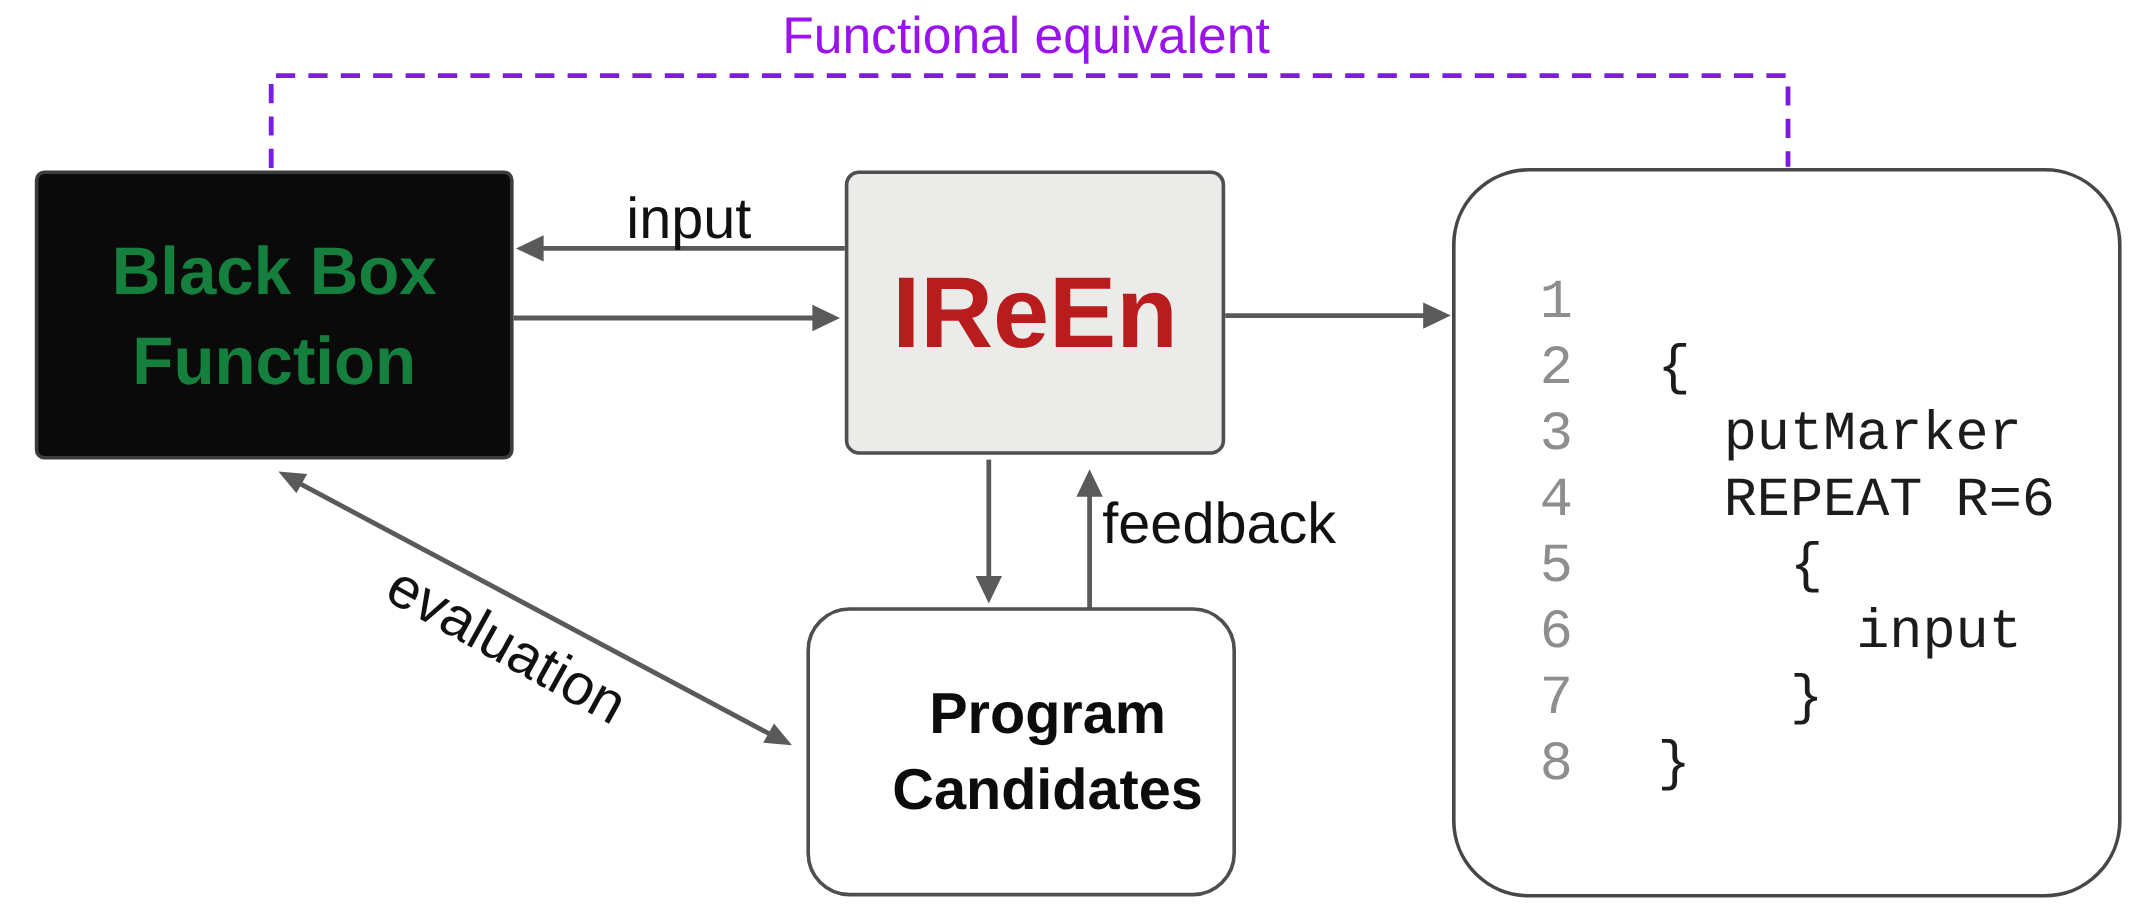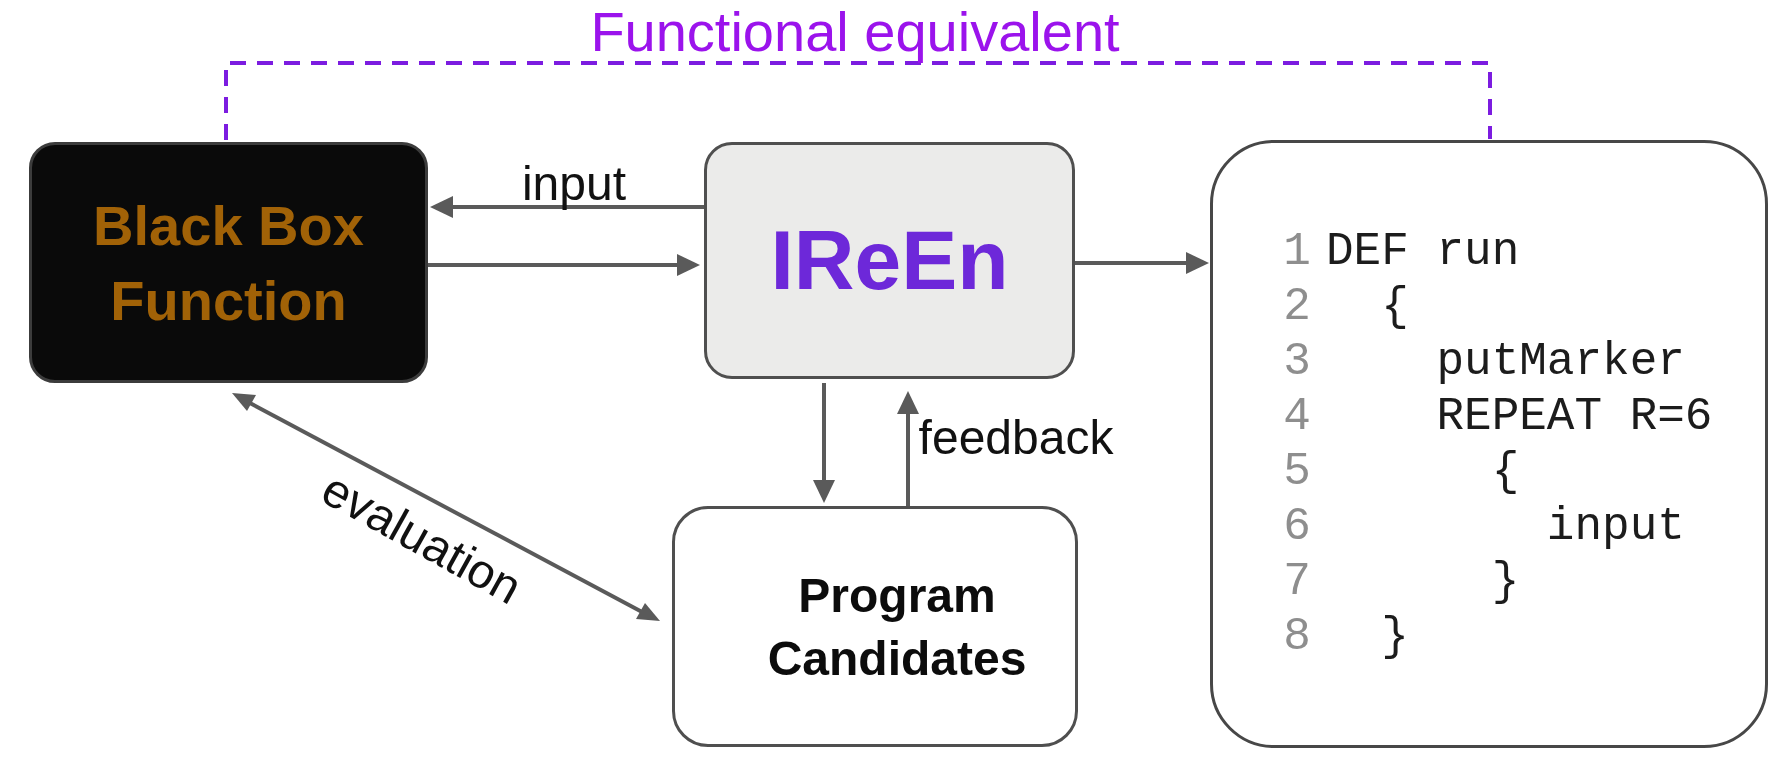--- a/index.html
+++ b/index.html
@@ -18,31 +18,31 @@
     font-family:"Liberation Sans",sans-serif;overflow:hidden;
   }
   #edges-svg{position:absolute;left:0;top:0;width:1778px;height:758px;}
 
   .node{
     position:absolute;box-sizing:border-box;border:3px solid var(--box-border);
     display:flex;flex-direction:column;align-items:center;justify-content:center;
     text-align:center;
   }
   #black-box{
-    left:29px;top:142px;width:399px;height:241px;border-radius:26px;
+    left:29px;top:142px;width:399px;height:241px;border-radius:8px;
     background:var(--black-fill);border-color:#3c3c3c;
-    color:#a16207;font-weight:bold;font-size:56px;line-height:75px;
+    color:#15803d;font-weight:bold;font-size:56px;line-height:75px;
   }
   #ireen-box{
-    left:704px;top:142px;width:371px;height:237px;border-radius:28px;
+    left:704px;top:142px;width:317px;height:237px;border-radius:12px;
     background:var(--ireen-fill);
-    color:#6d28d9;font-weight:bold;font-size:84px;
+    color:#b91c1c;font-weight:bold;font-size:84px;
   }
   #pc-box{
-    left:672px;top:506px;width:406px;height:241px;border-radius:36px;
+    left:672px;top:506px;width:358px;height:241px;border-radius:36px;
     background:#ffffff;
     color:#0c0c0c;font-weight:bold;font-size:48px;line-height:63px;padding-left:44px;
   }
   #code-box{
     left:1210px;top:140px;width:558px;height:608px;border-radius:64px;
     background:#ffffff;border-color:#474747;
     justify-content:flex-start;align-items:flex-start;
     padding:82px 0 0 55px;
   }
   .code-line{
@@ -53,21 +53,21 @@
   .code-line .num{width:58px;color:var(--code-num);}
   .code-line .txt{color:var(--code-text);}
 
   .edge-label{
     position:absolute;transform:translate(-50%,-50%);
     font-size:48px;color:#111111;white-space:nowrap;
   }
   #label-evaluation{transform:translate(-50%,-50%) rotate(29deg);}
   #title-functional{
     position:absolute;left:855px;top:31px;transform:translate(-50%,-50%);
-    font-size:56px;color:var(--purple-text);white-space:nowrap;
+    font-size:43px;color:var(--purple-text);white-space:nowrap;
   }
 </style>
 </head>
 <body>
 
 <div id="canvas">
 
   <svg id="edges-svg" viewBox="0 0 1778 758" xmlns="http://www.w3.org/2000/svg">
 
     <path d="M226,140 L226,63 L1490,63 L1490,139" fill="none" stroke="#7c1ce0" stroke-width="4" stroke-dasharray="16 11"></path>
@@ -117,21 +117,20 @@
 
   <div class="node" id="pc-box">
     <div>Program</div>
     <div>Candidates</div>
   </div>
 
   <div class="node" id="code-box">
 
       <div class="code-line">
         <span class="num">1</span>
-        <span class="txt">DEF run</span>
       </div>
 
       <div class="code-line">
         <span class="num">2</span>
         <span class="txt">  {</span>
       </div>
 
       <div class="code-line">
         <span class="num">3</span>
         <span class="txt">    putMarker</span>

